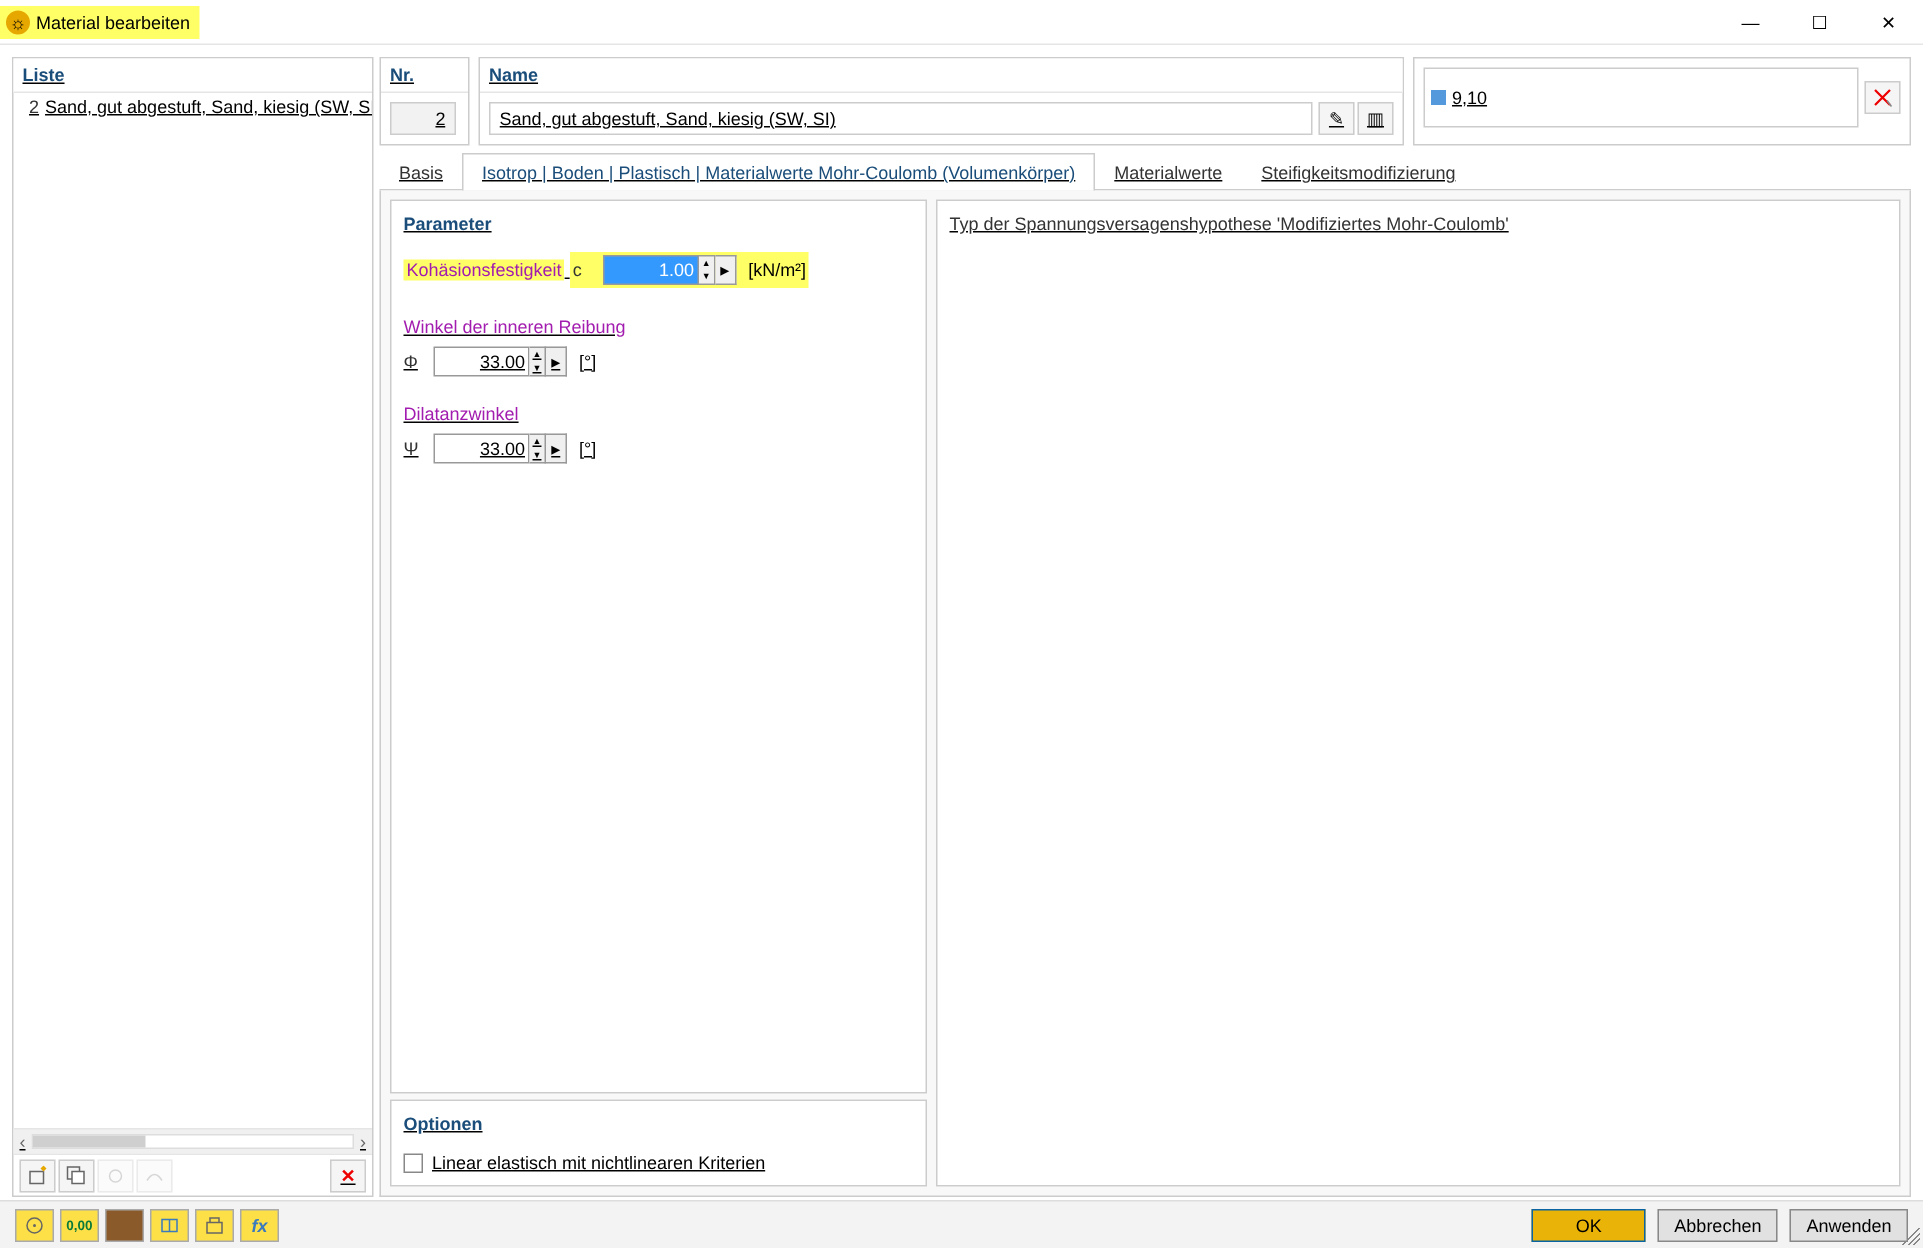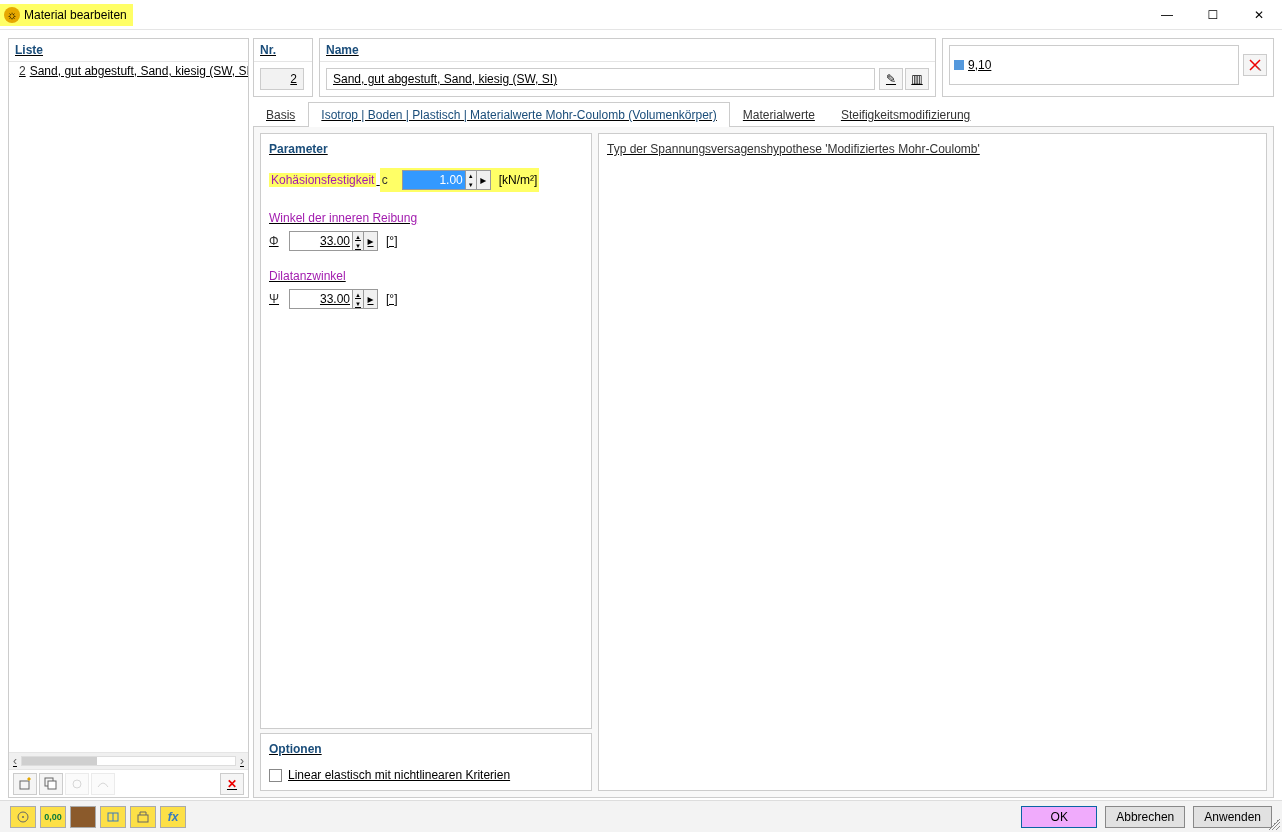--- a/index.html
+++ b/index.html
@@ -41,21 +41,21 @@
 .name-btns { display: flex; gap: 2px; }
 .icon-btn { width: 24px; height: 22px; border: 1px solid #ccc; background: #f5f5f5; cursor:pointer; display:flex; align-items:center; justify-content:center; }
 .assign-input { flex:1; height:40px; border:1px solid #ccc; padding: 0 4px; display:flex; align-items:center; gap:4px; }
 .cube-ico { width:10px; height:10px; background:#5599dd; display:inline-block; }
 
 .tabbar { display: flex; border-bottom: 1px solid #ccc; }
 .tab { padding: 5px 12px; cursor: pointer; border: 1px solid transparent; border-bottom: none; position: relative; top: 1px; color:#333; }
 .tab.active { background: #fff; border-color: #ccc; color:#1a4d7a; }
 
 .main-area { flex: 1; display: flex; border: 1px solid #ccc; border-top: none; background: #f8f8f8; padding: 6px; gap: 6px; }
-.param-col { width: 332px; display: flex; flex-direction: column; gap: 4px; }
+.param-col { width: 358px; display: flex; flex-direction: column; gap: 4px; }
 .fieldset { border: 1px solid #ccc; background: #fff; padding: 8px 8px; flex-shrink:0; }
 .fieldset.fill { flex:1; }
 .fieldset-title { color: #1a4d7a; font-weight: 600; margin-bottom: 12px; font-size:12px; }
 .param-group { margin-bottom: 18px; }
 .param-label { font-size: 12px; color: #a21caf; display: block; margin-bottom: 6px; }
 .param-label.hl { background: #ffff66; display: inline-block; padding: 0 2px; }
 .param-row { display: flex; align-items: center; gap: 4px; }
 .param-row.hl { background: #ffff66; display:inline-flex; padding: 2px; }
 .sym { width: 16px; text-align: left; color: #333; font-size:12px; }
 .numbox { display:flex; align-items:center; }
@@ -69,21 +69,21 @@
 .opt-row { display:flex; align-items:center; gap:6px; }
 .chk { width:13px; height:13px; border:1px solid #888; background:#fff; cursor:pointer; }
 
 .info-col { flex: 1; border: 1px solid #ccc; background: #fff; padding: 8px; color:#333; }
 
 .dlg-footer { position: absolute; bottom: 0; left: 0; right: 0; height: 32px; display: flex; align-items: center; padding: 0 10px; background: #f3f3f3; border-top: 1px solid #ddd; }
 .foot-left { display:flex; gap:4px; }
 .fbtn { width: 26px; height: 22px; border: 1px solid #aaa; background: #fde047; cursor:pointer; display:flex; align-items:center; justify-content:center; }
 .foot-right { margin-left: auto; display:flex; gap: 8px; }
 .dlgbtn { min-width: 76px; height: 22px; border: 1px solid #888; background: #e1e1e1; cursor:pointer; padding: 0 10px; display:flex; align-items:center; justify-content:center; }
-.dlgbtn.primary { border: 1px solid #0a64a4; background: #f0abfc; }
+.dlgbtn.primary { border: 1px solid #0a64a4; background: #eab308; }
 .resize-grip { position:absolute; right:2px; bottom:2px; width:12px; height:12px; background:
   linear-gradient(135deg, transparent 50%, #888 50%, #888 55%, transparent 55%, transparent 65%, #888 65%, #888 70%, transparent 70%, transparent 80%, #888 80%, #888 85%, transparent 85%);
 }
 </style>
 </head>
 <body>
 
 <div class="titlebar">
   <div class="title-wrap">
     <span class="icon">

